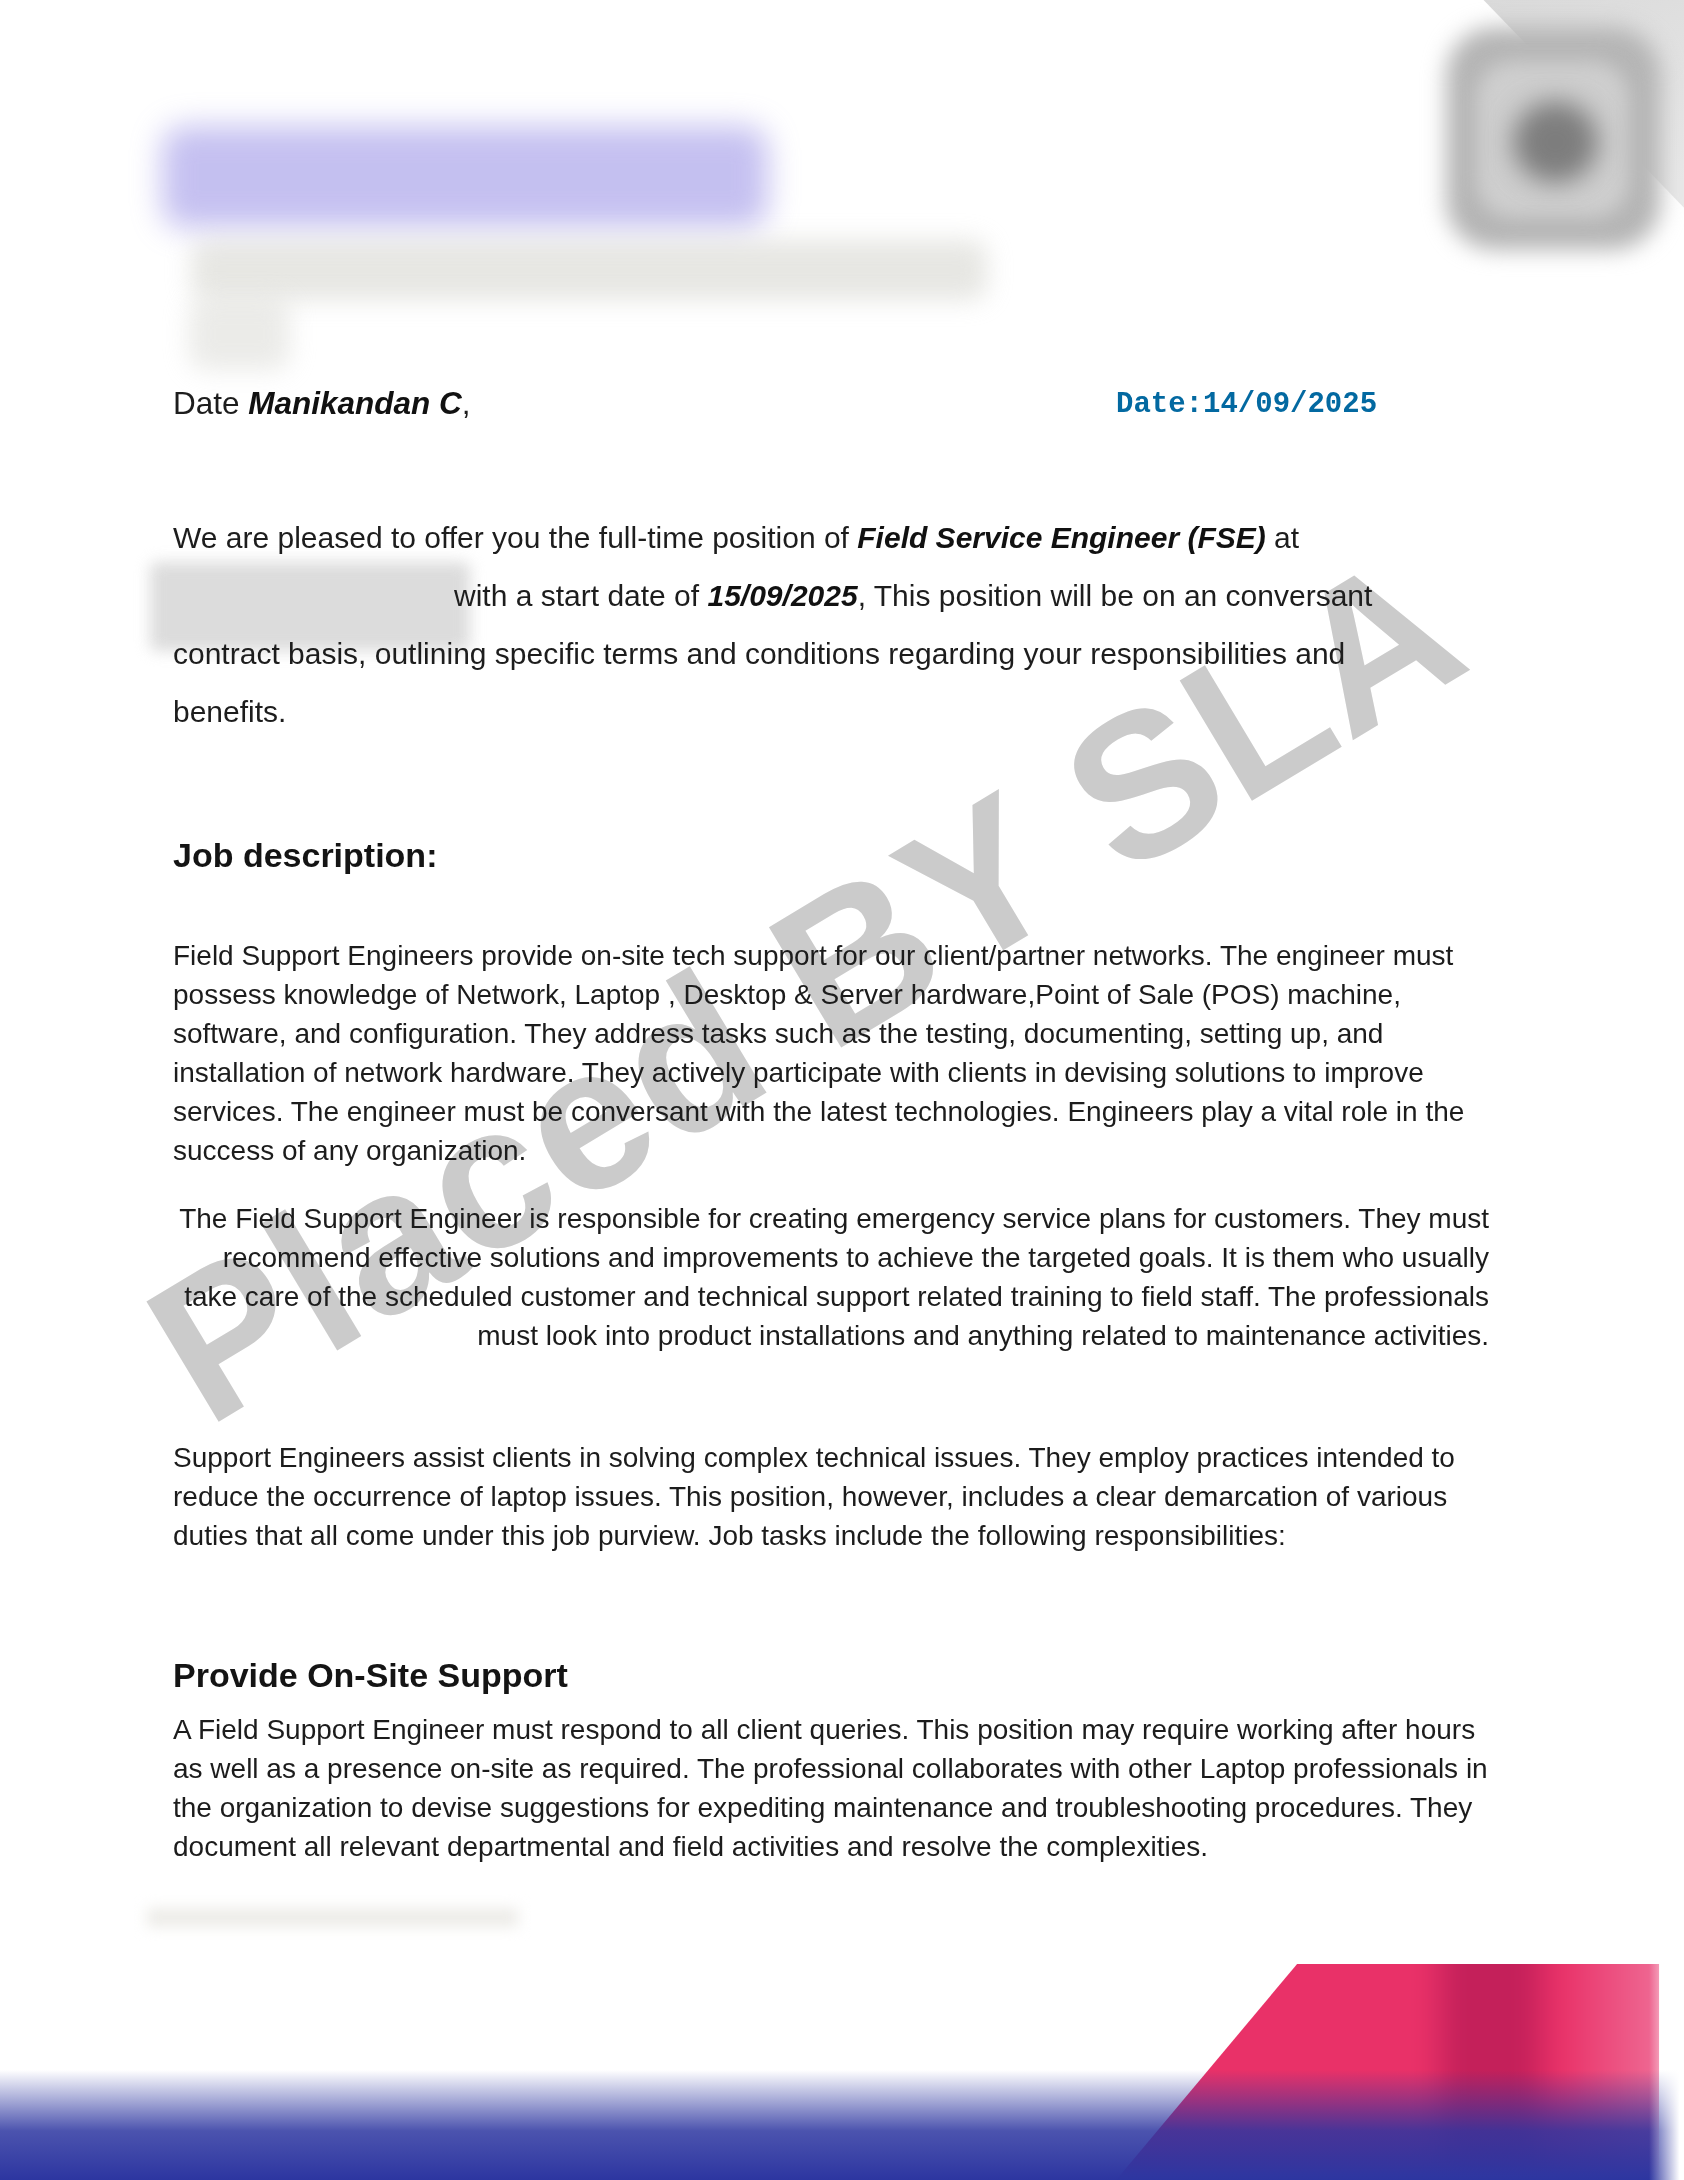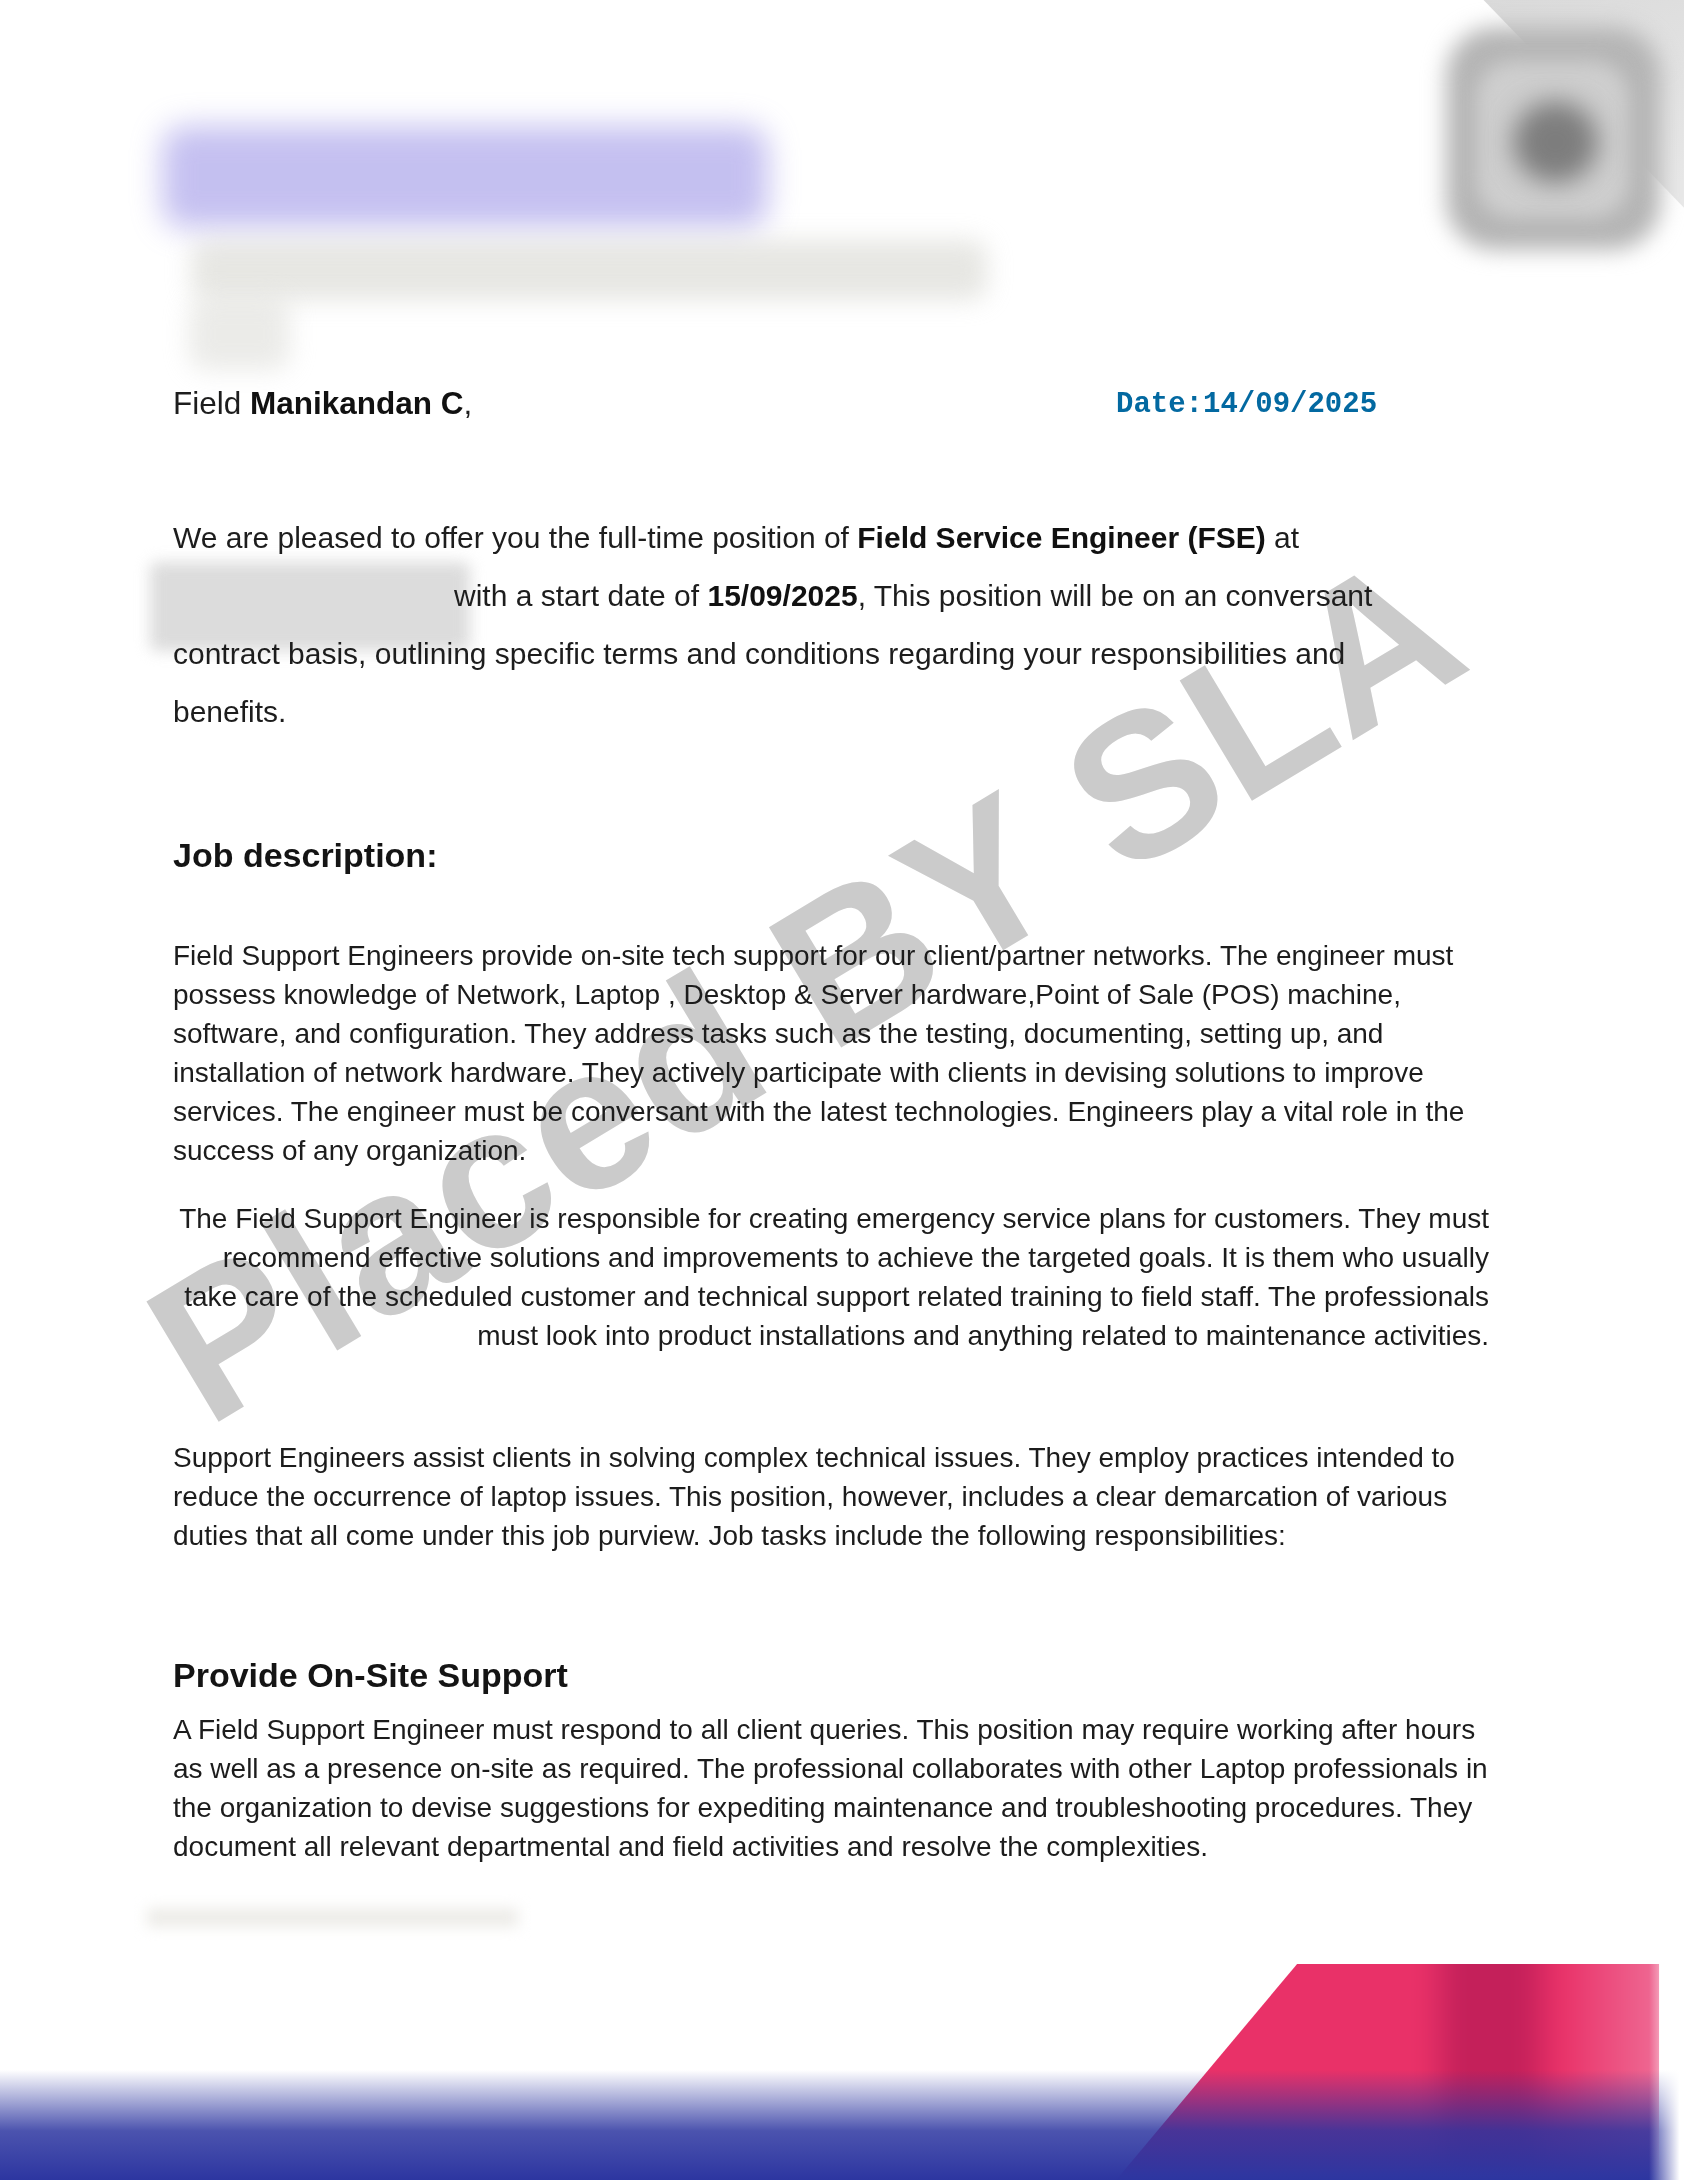--- a/index.html
+++ b/index.html
@@ -75,21 +75,21 @@
   }
   
   .txt{position:absolute;z-index:3;}
   .dear-row{left:173px;top:385px;font-size:31.5px;}
   .date-block{
     left:1116px;top:388px;
     font-family:"Liberation Mono", monospace;
     font-size:29px;font-weight:bold;color:#0369a1;
   }
   .intro{left:173px;top:509px;width:1448px;font-size:30px;line-height:58px;}
-  .intro b, .dear-row b{color:#111;}
+  .intro b, .dear-row b{color:#111;font-style:italic;}
   .company-spacer{display:inline-block;width:281px;height:0.9px;}
   .section-heading{left:173px;font-size:34px;font-weight:bold;color:#141414;}
   .job-heading{top:836px;}
   .sub-heading{top:1625px;margin-top:31px;}
   .body-para{left:173px;width:1316px;font-size:28px;line-height:39px;color:#1c1c1c;}
   .para-1{top:900px;margin-top:36px;}
   .para-2{top:1199px;text-align:right;}
   .para-3{top:1438px;}
   .para-4{top:1710px;}
 </style>
@@ -109,21 +109,21 @@
 
   <div class="decor redaction-box"></div>
   <div class="decor smudge-line"></div>
 
   <div class="decor footer-pink"></div>
   <div class="decor footer-blue"></div>
   <div class="decor footer-right-fade"></div>
 
   <div class="watermark">Placed BY SLA</div>
 
-  <div class="txt dear-row"><span>Field </span><b>Manikandan C</b><span>,</span></div>
+  <div class="txt dear-row"><span>Date </span><b>Manikandan C</b><span>,</span></div>
 
   <div class="txt date-block"><span>Date:</span><span>14/09/2025</span></div>
 
   <div class="txt intro">
     <span>We are pleased to offer you the full-time position of </span><b>Field Service Engineer (FSE)</b><span> at</span><br>
     <span class="company-spacer"></span><span>with a start date of </span><b>15/09/2025</b><span>, This position will be on an conversant</span><br>
     <span>contract basis, outlining specific terms and conditions regarding your responsibilities and</span><br>
     <span>benefits.</span>
   </div>
 

